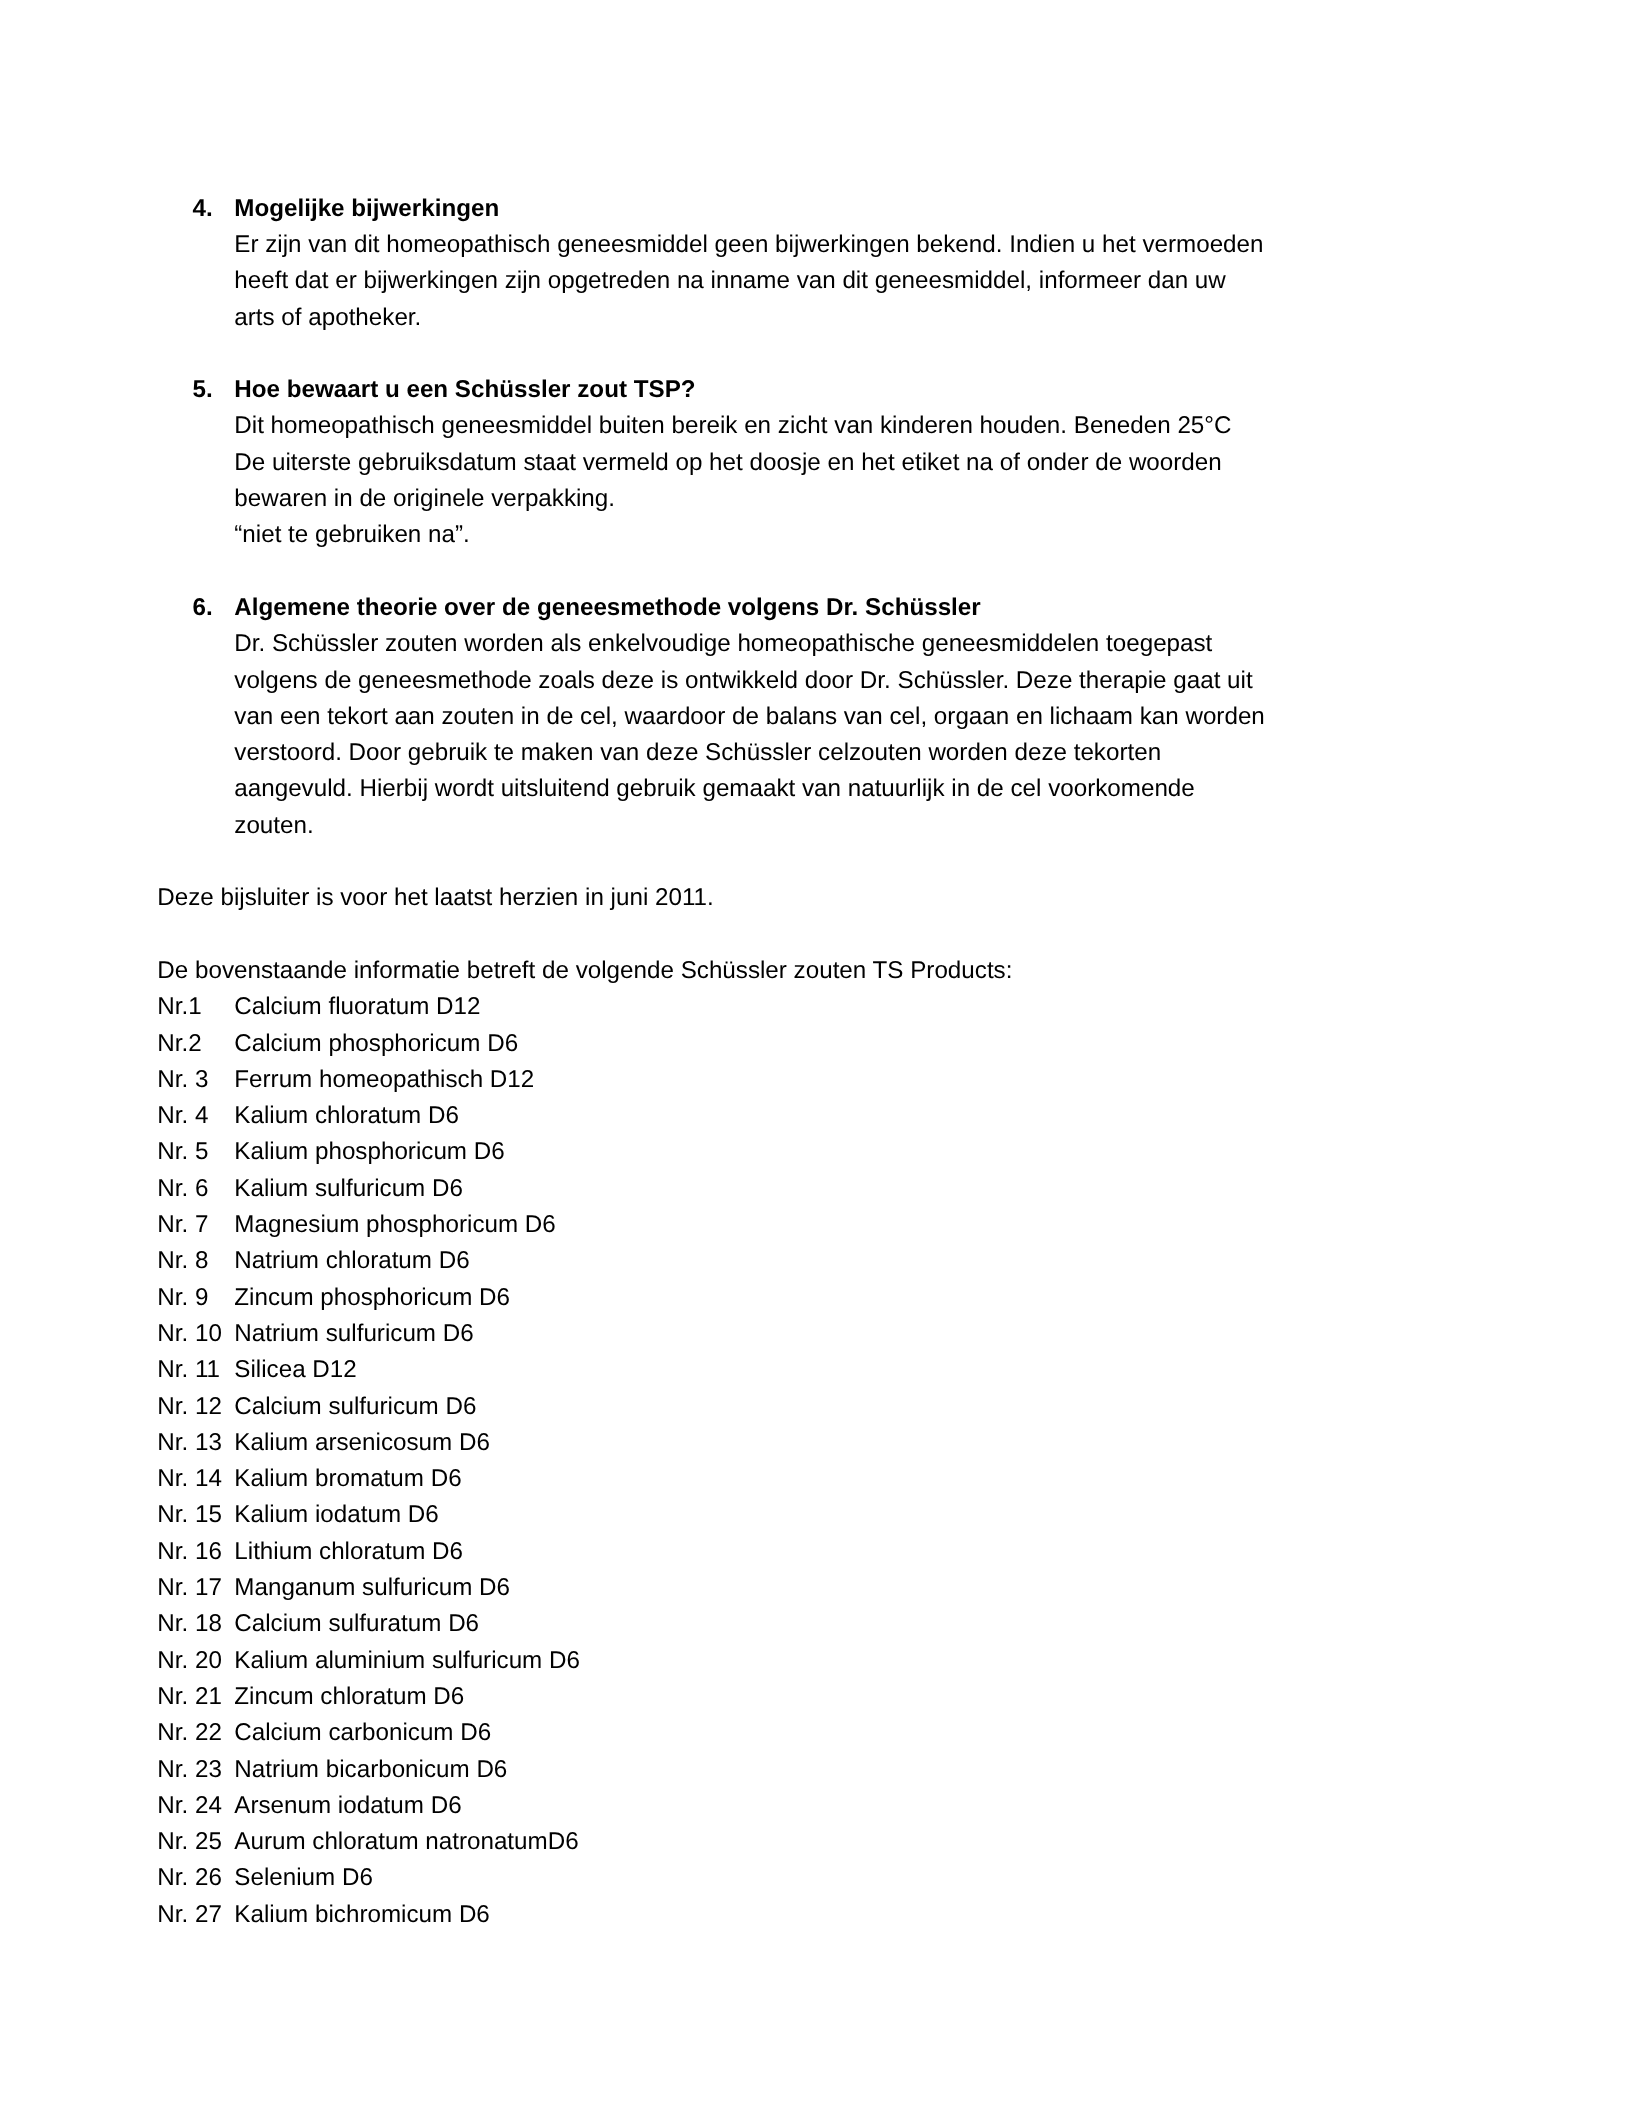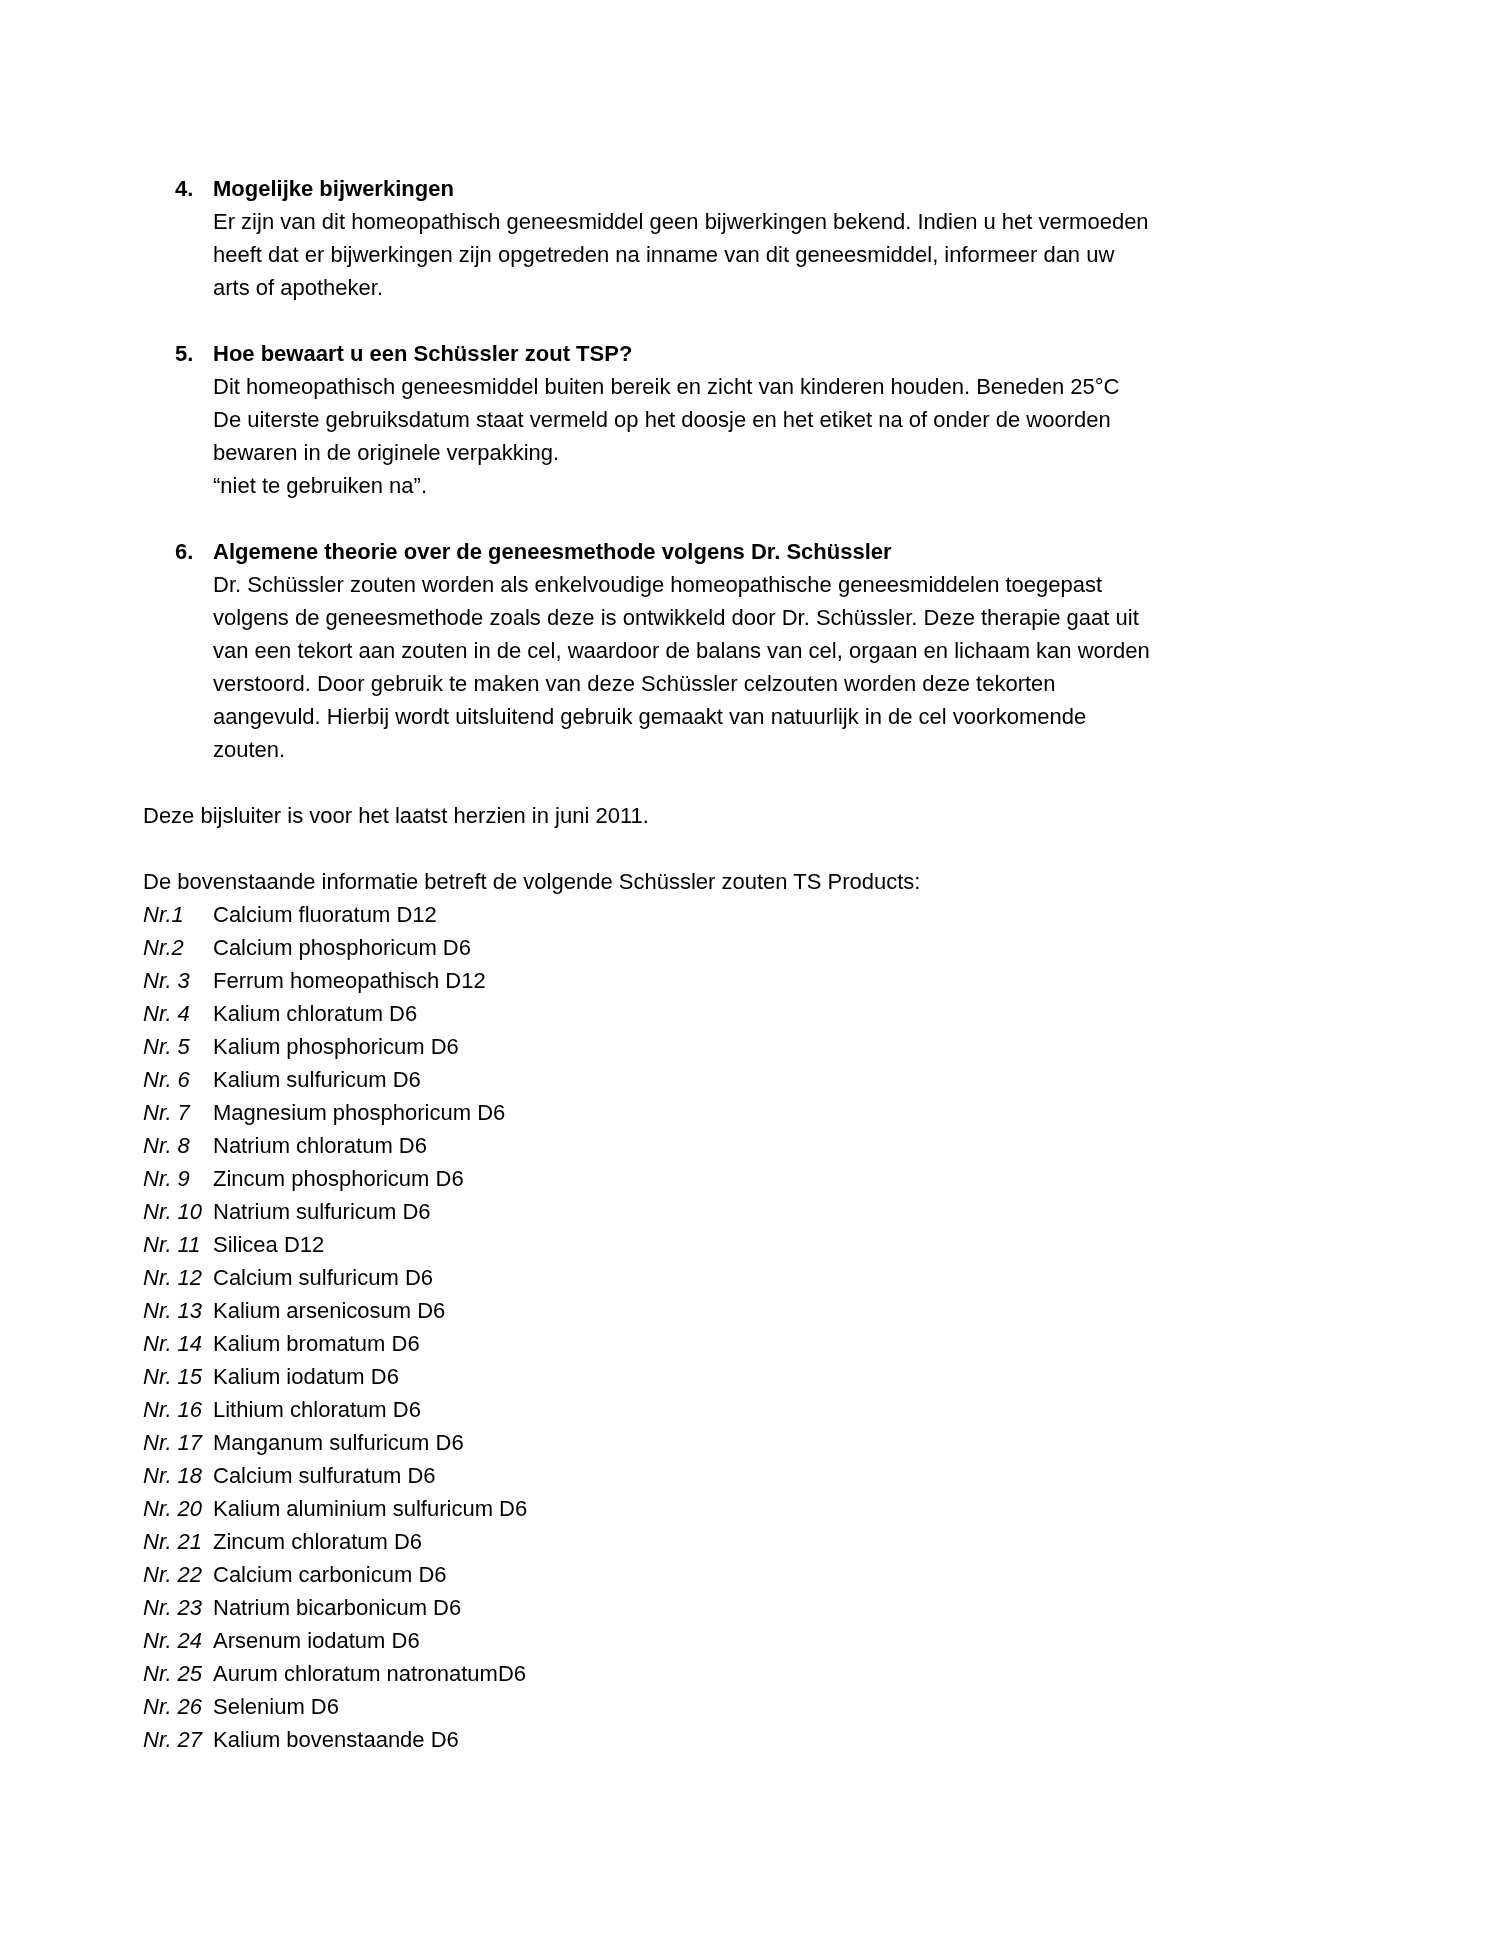--- a/index.html
+++ b/index.html
@@ -55,21 +55,20 @@
   .product-list {
     margin: 0;
   }
   .product-row {
     display: flex;
   }
   .product-nr {
     width: 70px;
     flex: 0 0 70px;
     white-space: nowrap;
-    font-style: italic;
   }
   .product-name {
     white-space: nowrap;
   }
 </style>
 </head>
 <body>
 
 <main class="page">
 
@@ -256,18 +255,18 @@
         <span class="product-name">Aurum chloratum natronatumD6</span>
       </div>
 
       <div class="product-row">
         <span class="product-nr">Nr. 26</span>
         <span class="product-name">Selenium D6</span>
       </div>
 
       <div class="product-row">
         <span class="product-nr">Nr. 27</span>
-        <span class="product-name">Kalium bovenstaande D6</span>
+        <span class="product-name">Kalium bichromicum D6</span>
       </div>
 
   </div>
 
 </main>
 
 </body></html>

